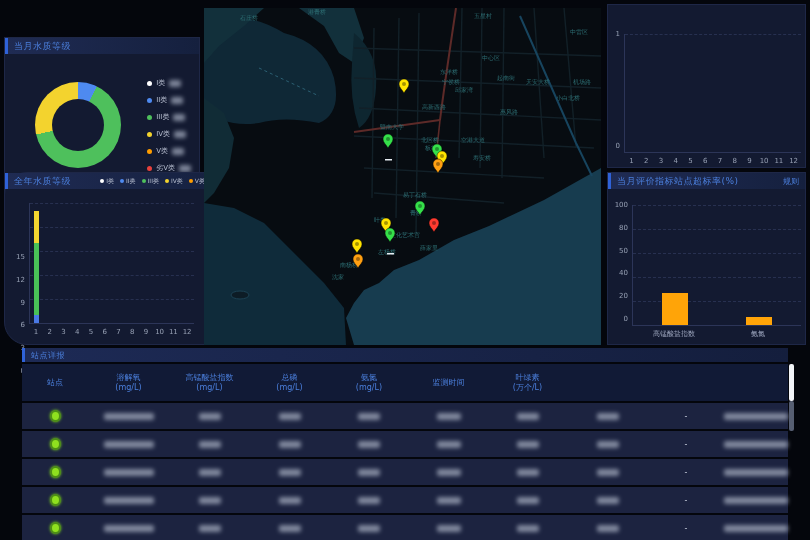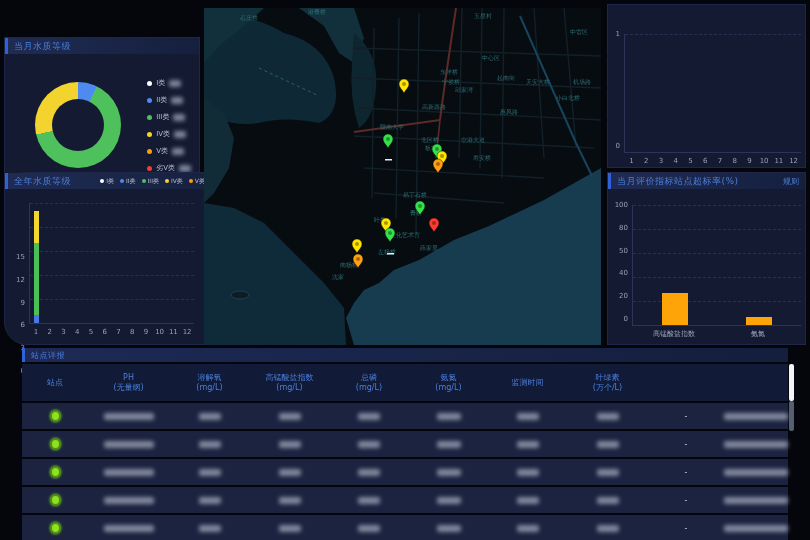--- a/index.html
+++ b/index.html
@@ -336,24 +336,20 @@
 
 <div id="table-panel">
   <div id="table-head-bar">
     <span class="panel-title">站点详报</span>
   </div>
   <div id="col-header" class="tgrid">
       <div class="cell">
         <span>站点</span>
       </div>
       <div class="cell">
-        <span>PH</span>
-        <span>(无量纲)</span>
-      </div>
-      <div class="cell">
         <span>溶解氧</span>
         <span>(mg/L)</span>
       </div>
       <div class="cell">
         <span>高锰酸盐指数</span>
         <span>(mg/L)</span>
       </div>
       <div class="cell">
         <span>总磷</span>
         <span>(mg/L)</span>

